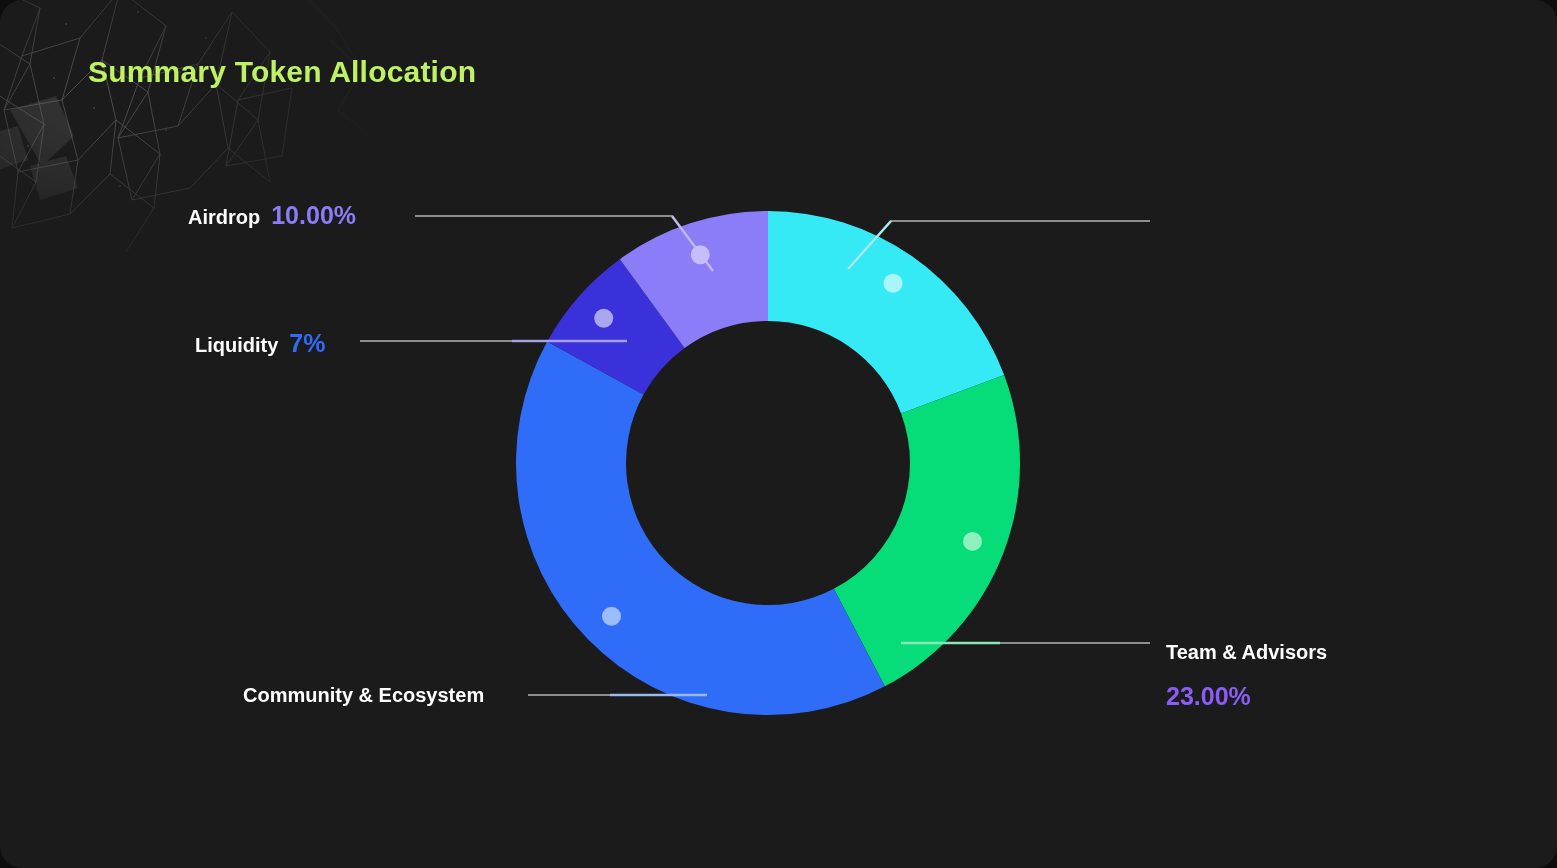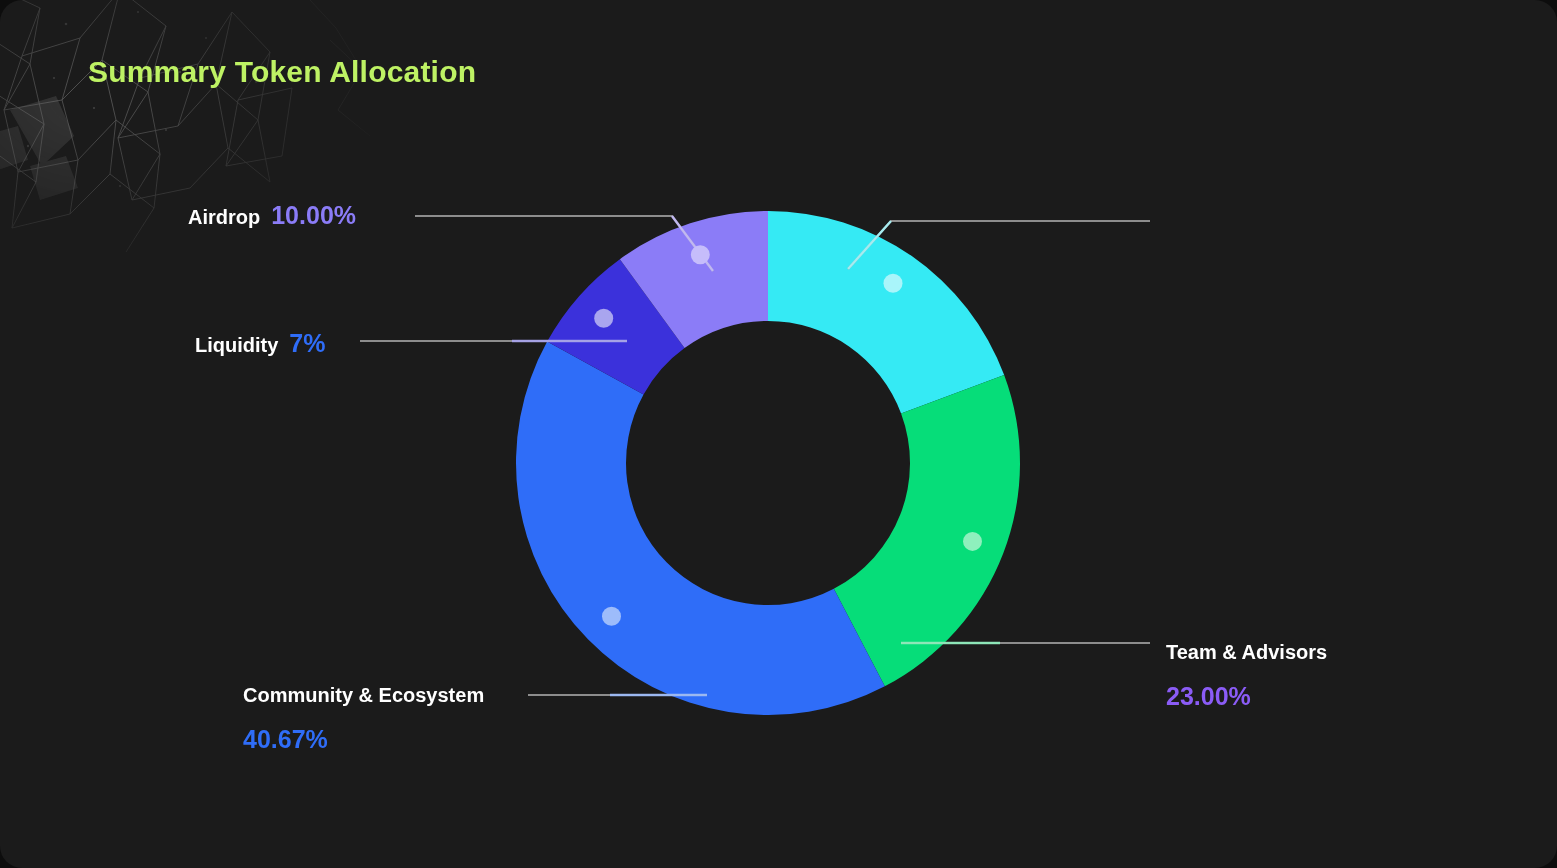--- a/index.html
+++ b/index.html
@@ -162,21 +162,20 @@
   <div class="label inline" id="lbl-airdrop">
     <span class="name">Airdrop</span><span class="val" style="color: rgb(139, 124, 247);">10.00%</span>
   </div>
 
   <div class="label inline" id="lbl-liquidity">
     <span class="name">Liquidity</span><span class="val" style="color: rgb(47, 109, 248);">7%</span>
   </div>
 
   <div class="label stacked" id="lbl-community">
     <span class="name">Community &amp; Ecosystem</span>
-    <span class="val" style="color: rgb(47, 109, 248);">40.67%</span>
   </div>
 
 
   <div class="label stacked" id="lbl-team">
     <span class="name">Team &amp; Advisors</span>
     <span class="val" style="color: #8b5cf6;">23.00%</span>
   </div>
 
 </div>
 

